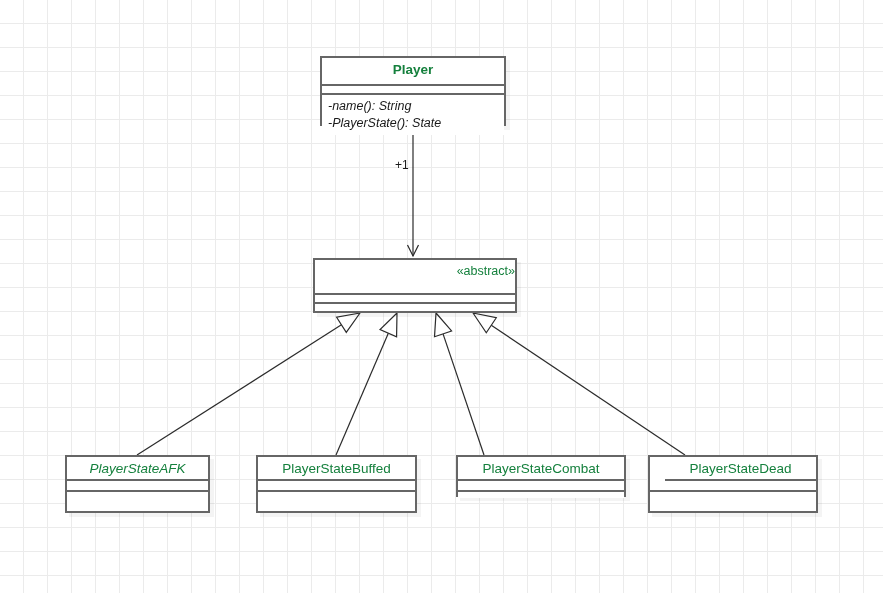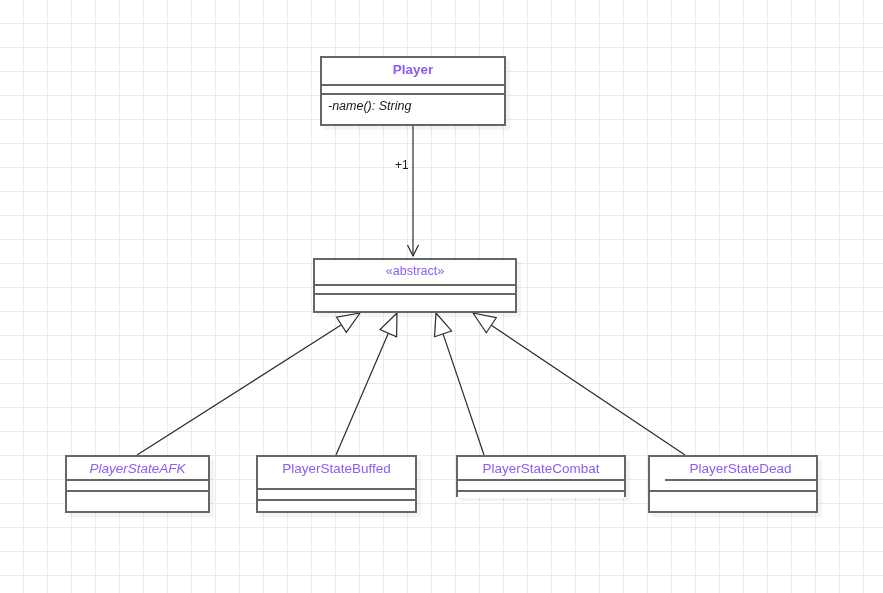--- a/index.html
+++ b/index.html
@@ -39,21 +39,21 @@
   .compartment {
     box-sizing: border-box;
     border-bottom: 2px solid #666666;
     background: #ffffff;
   }
   .compartment.last {
     border-bottom: none;
   }
   .class-title {
     text-align: center;
-    color: #8b5cf6;
+    color: #15803d;
     line-height: 1.15;
     padding-top: 4px;
   }
   .class-title .stereotype {
     display: block;
     font-size: 12.5px;
     font-weight: normal;
   }
   .class-title .cname {
     display: block;
@@ -109,38 +109,39 @@
     </svg>
 
   <div id="nodes">
       <div class="uml-class" style="left: 320px; top: 56px; width: 186px; height: 70px;">
         <div class="compartment class-title bold" style="height: 28px;">
           <span class="cname">Player</span>
         </div>
         <div class="compartment" style="height: 9px;"></div>
         <div class="compartment last members">
           <div class="member-row">-name(): String</div>
+          <div class="member-row">-PlayerState(): State</div>
         </div>
       </div>
       <div class="uml-class" style="left: 313px; top: 258px; width: 204px; height: 55px;">
-        <div class="compartment class-title bold" style="height: 26px;">
+        <div class="compartment class-title bold" style="height: 35px; text-align: right;">
           <span class="stereotype">«abstract»</span>
         </div>
         <div class="compartment" style="height: 9px;"></div>
         <div class="compartment last members"></div>
       </div>
       <div class="uml-class" style="left: 65px; top: 455px; width: 145px; height: 58px; font-style: italic;">
         <div class="compartment class-title" style="height: 24px;">
           <span class="cname">PlayerStateAFK</span>
         </div>
         <div class="compartment" style="height: 11px;"></div>
         <div class="compartment last members"></div>
       </div>
       <div class="uml-class" style="left: 256px; top: 455px; width: 161px; height: 58px;">
-        <div class="compartment class-title" style="height: 33px; text-align: center;">
+        <div class="compartment class-title" style="height: 24px; text-align: center;">
           <span class="cname">PlayerStateBuffed</span>
         </div>
         <div class="compartment" style="height: 11px;"></div>
         <div class="compartment last members"></div>
       </div>
       <div class="uml-class" style="left: 456px; top: 455px; width: 170px; height: 42px;">
         <div class="compartment class-title" style="height: 24px;">
           <span class="cname">PlayerStateCombat</span>
         </div>
         <div class="compartment" style="height: 11px;"></div>

